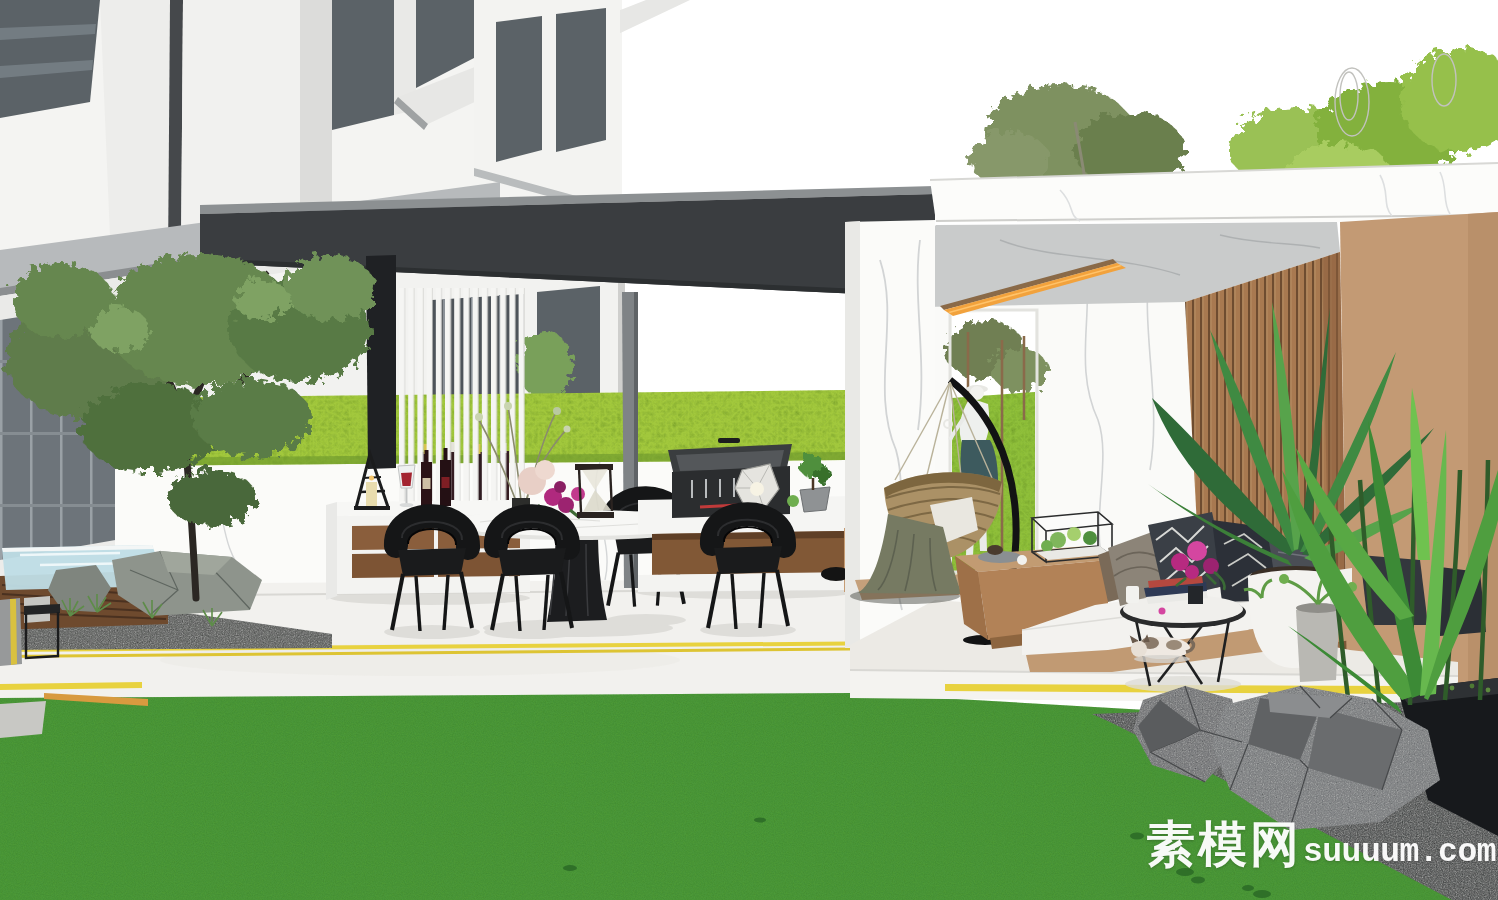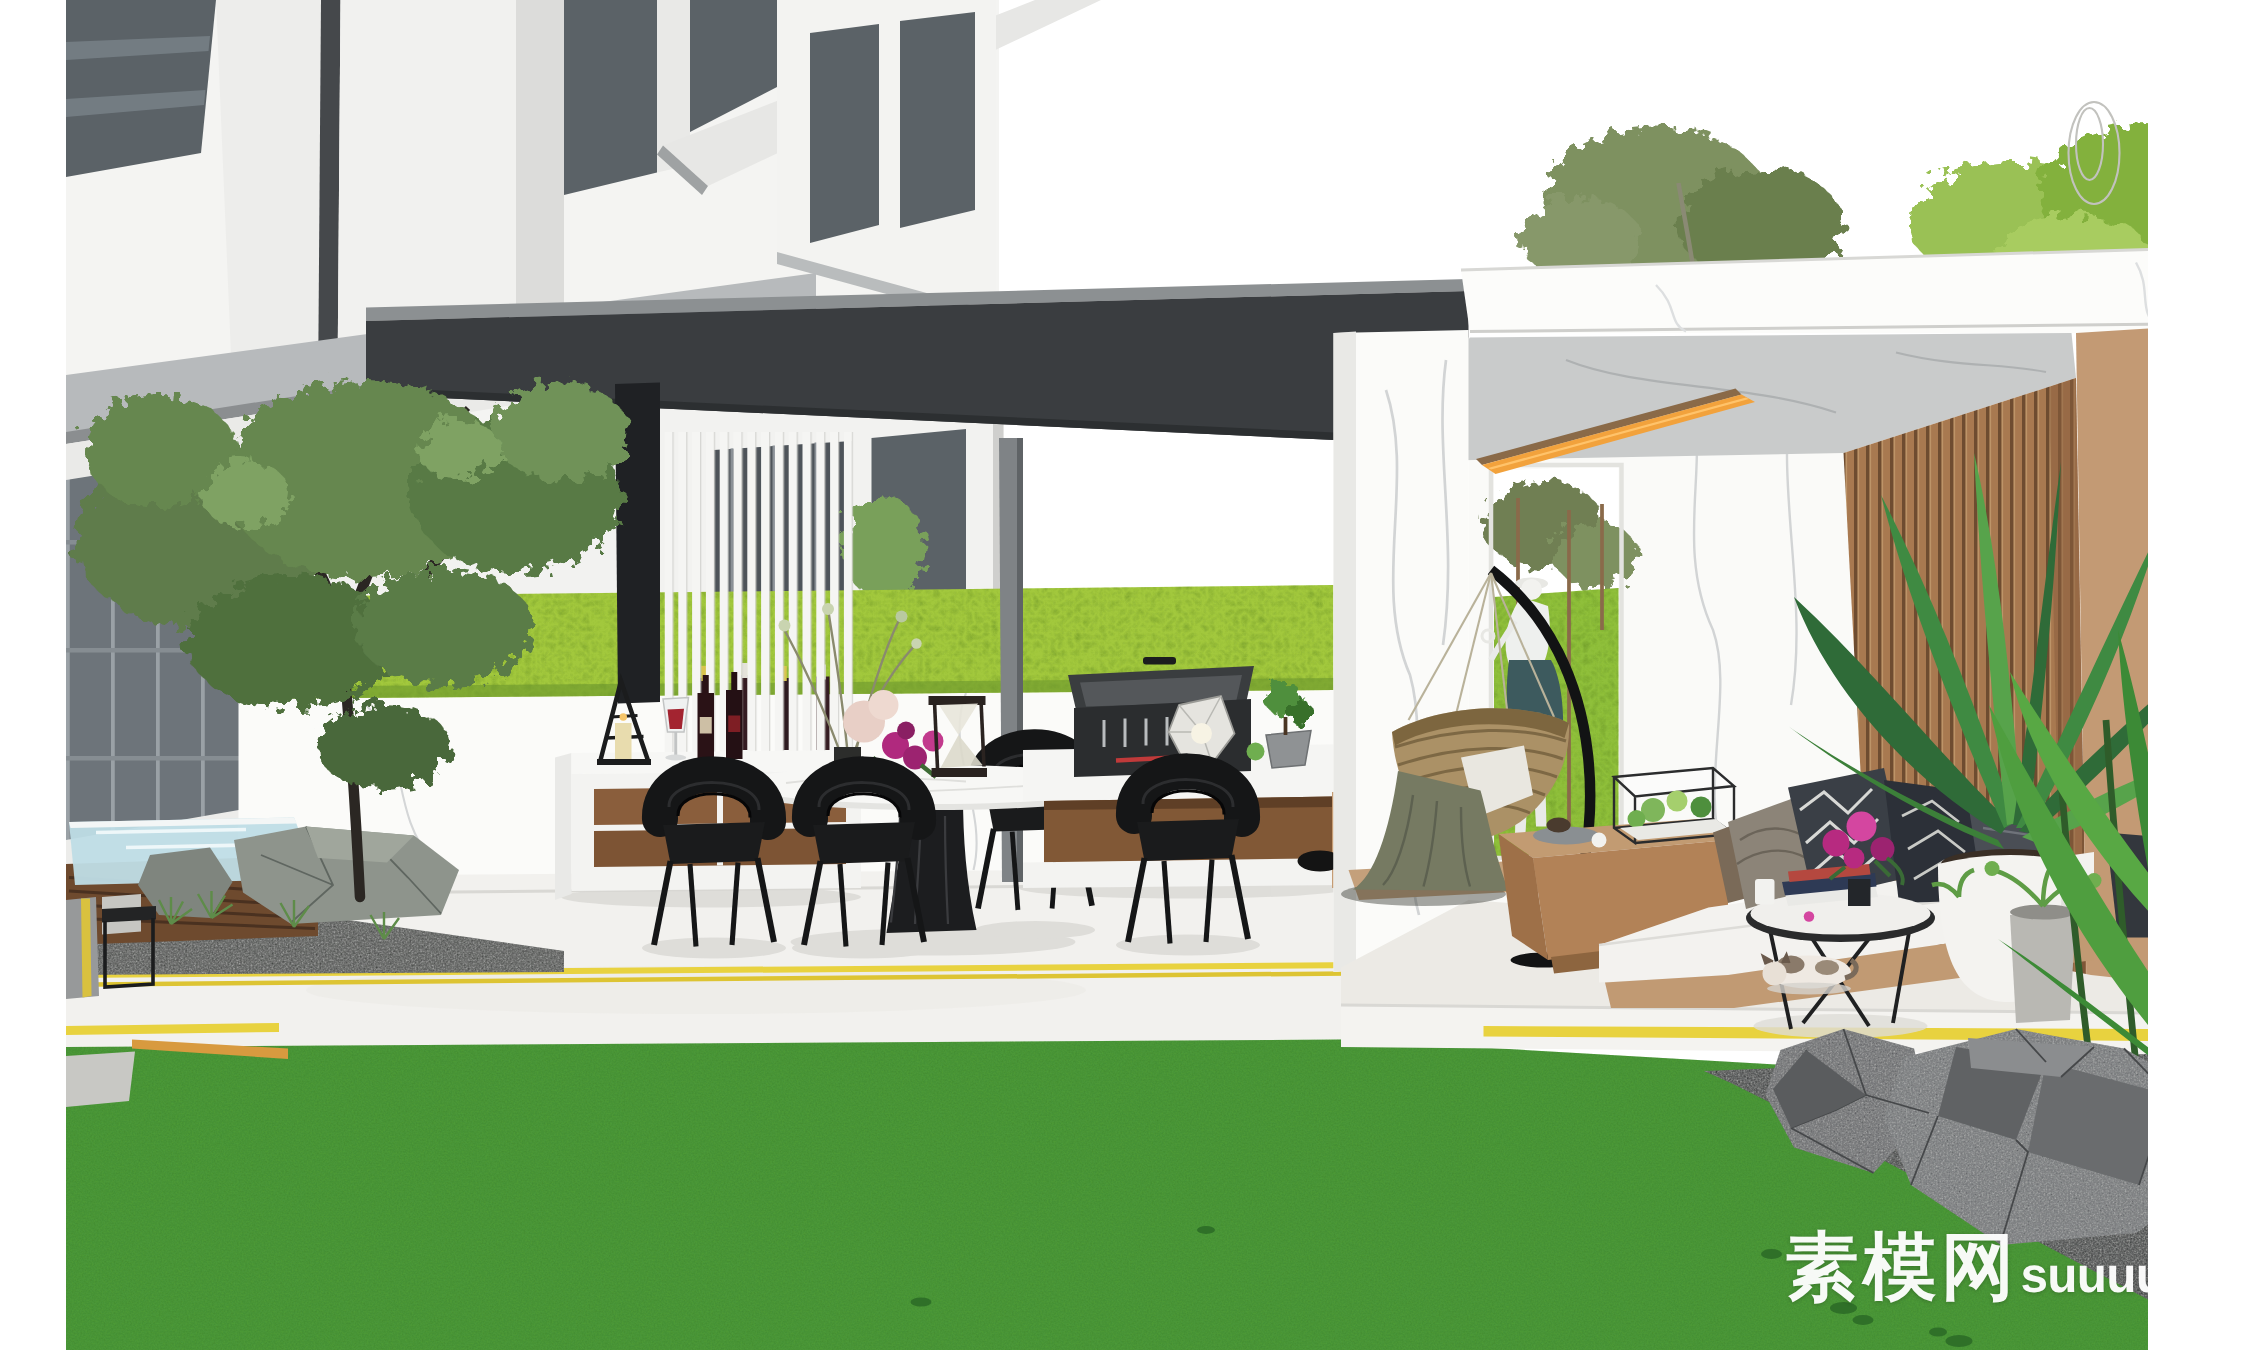--- a/index.html
+++ b/index.html
@@ -1,16 +1,16 @@
 <!DOCTYPE html>
 <html><head>
 <meta charset="utf-8">
 <style>
   html,body{margin:0;padding:0;background:#ffffff;}
-  .stage{position:relative;width:1388px;height:900px;overflow:hidden;background:#ffffff;font-family:Liberation Sans, sans-serif;margin-left:44px;}
+  .stage{position:relative;width:1498px;height:900px;overflow:hidden;background:#ffffff;font-family:Liberation Mono, monospace;}
   .scene-svg{position:absolute;left:0;top:0;}
   .watermark{position:absolute;left:1146px;top:812px;display:flex;align-items:baseline;gap:1px;
     color:rgba(255,255,255,0.96);text-shadow:0 1px 3px rgba(0,0,0,0.22);pointer-events:none;white-space:nowrap;}
   .wm-cn{font-size:49px;font-weight:700;letter-spacing:3px;}
   .wm-en{font-size:33px;font-weight:700;letter-spacing:-0.5px;}
 </style>
 </head>
 <body>
 
 <div class="stage">

